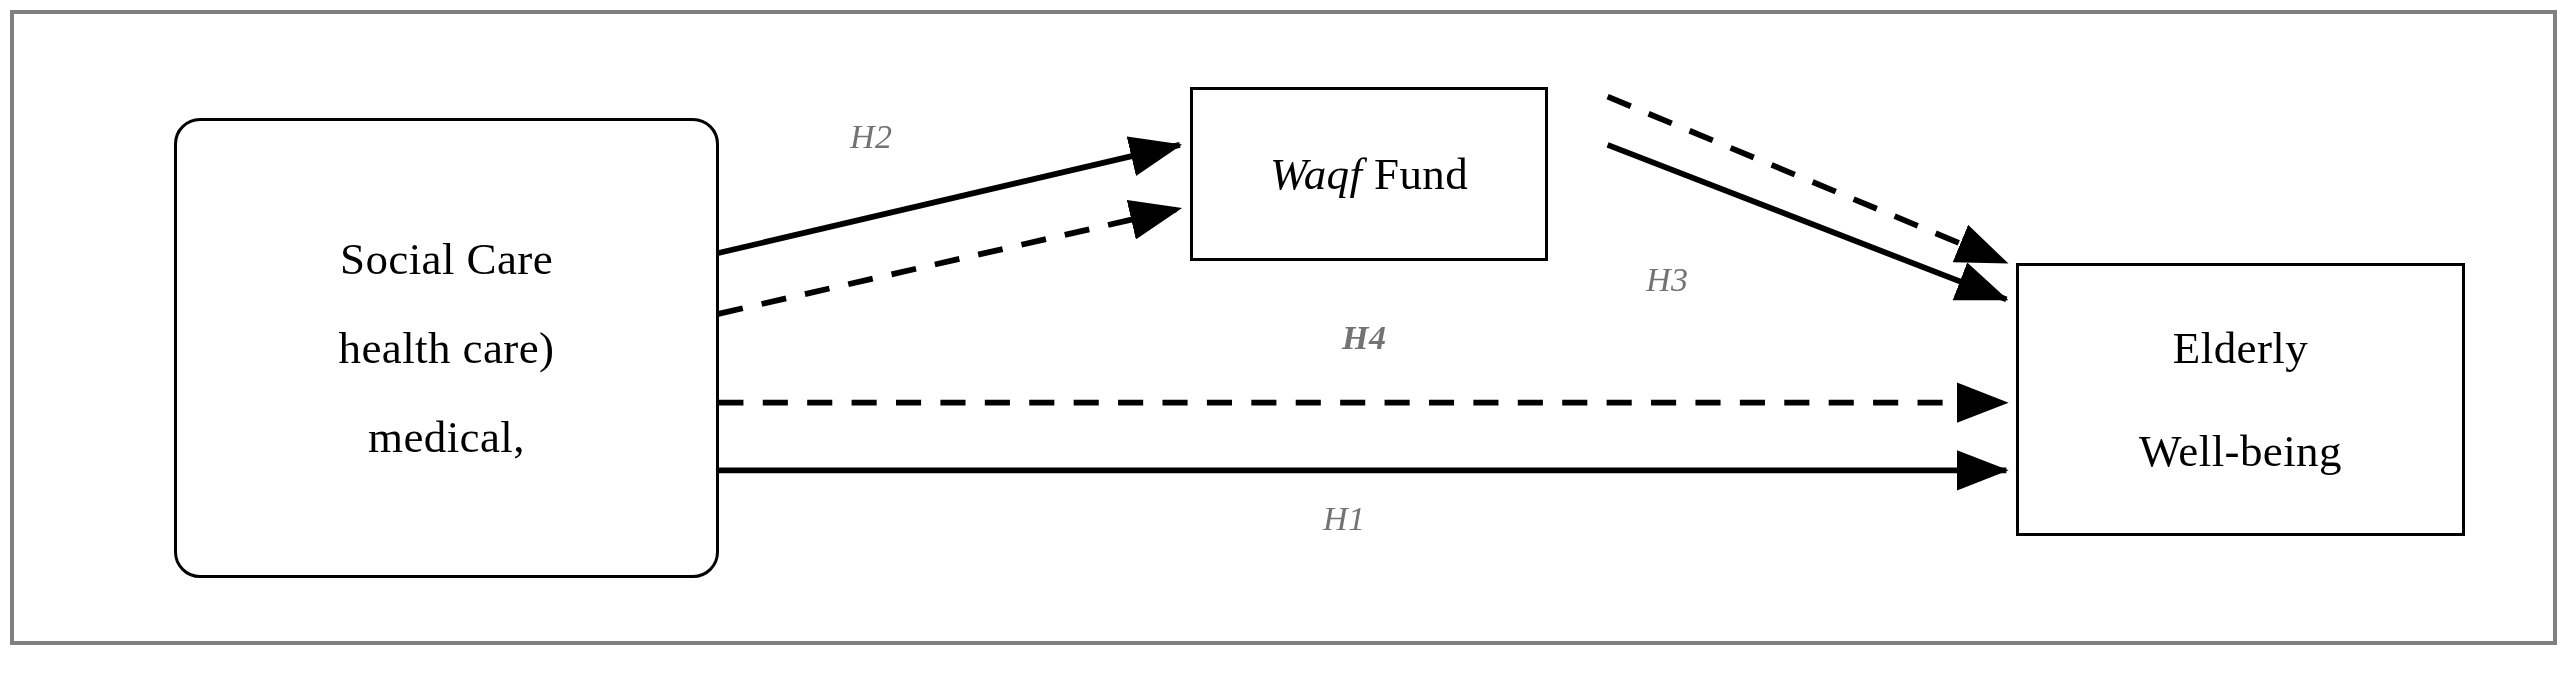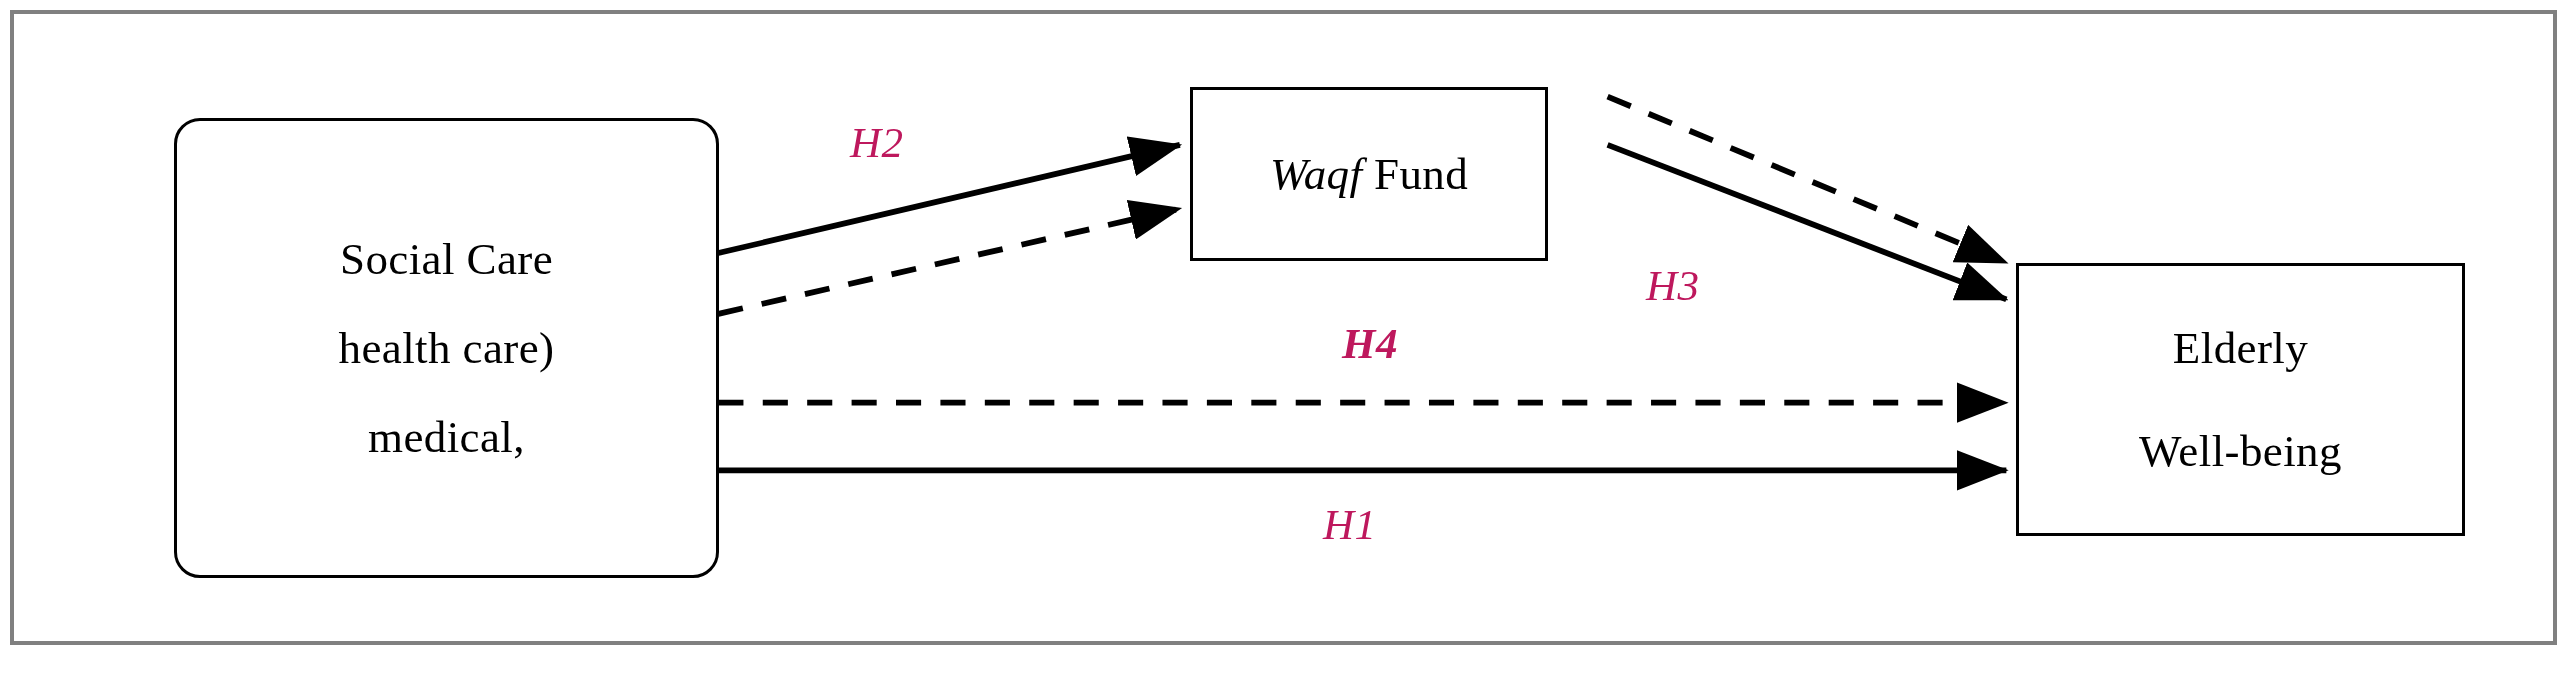--- a/index.html
+++ b/index.html
@@ -73,22 +73,22 @@
     position: absolute;
     left: 0;
     top: 0;
     width: 2576px;
     height: 677px;
     pointer-events: none;
   }
   .hyp-label {
     position: absolute;
     font-style: italic;
-    font-size: 43px;
-    color: #be185d;
+    font-size: 34px;
+    color: #737373;
     white-space: nowrap;
     letter-spacing: 0.5px;
   }
   #label-h2 { left: 850px; top: 118px; }
   #label-h3 { left: 1646px; top: 261px; }
   #label-h4 { left: 1342px; top: 319px; font-weight: bold; }
   #label-h1 { left: 1323px; top: 500px; }
 </style>
 </head>
 <body>

